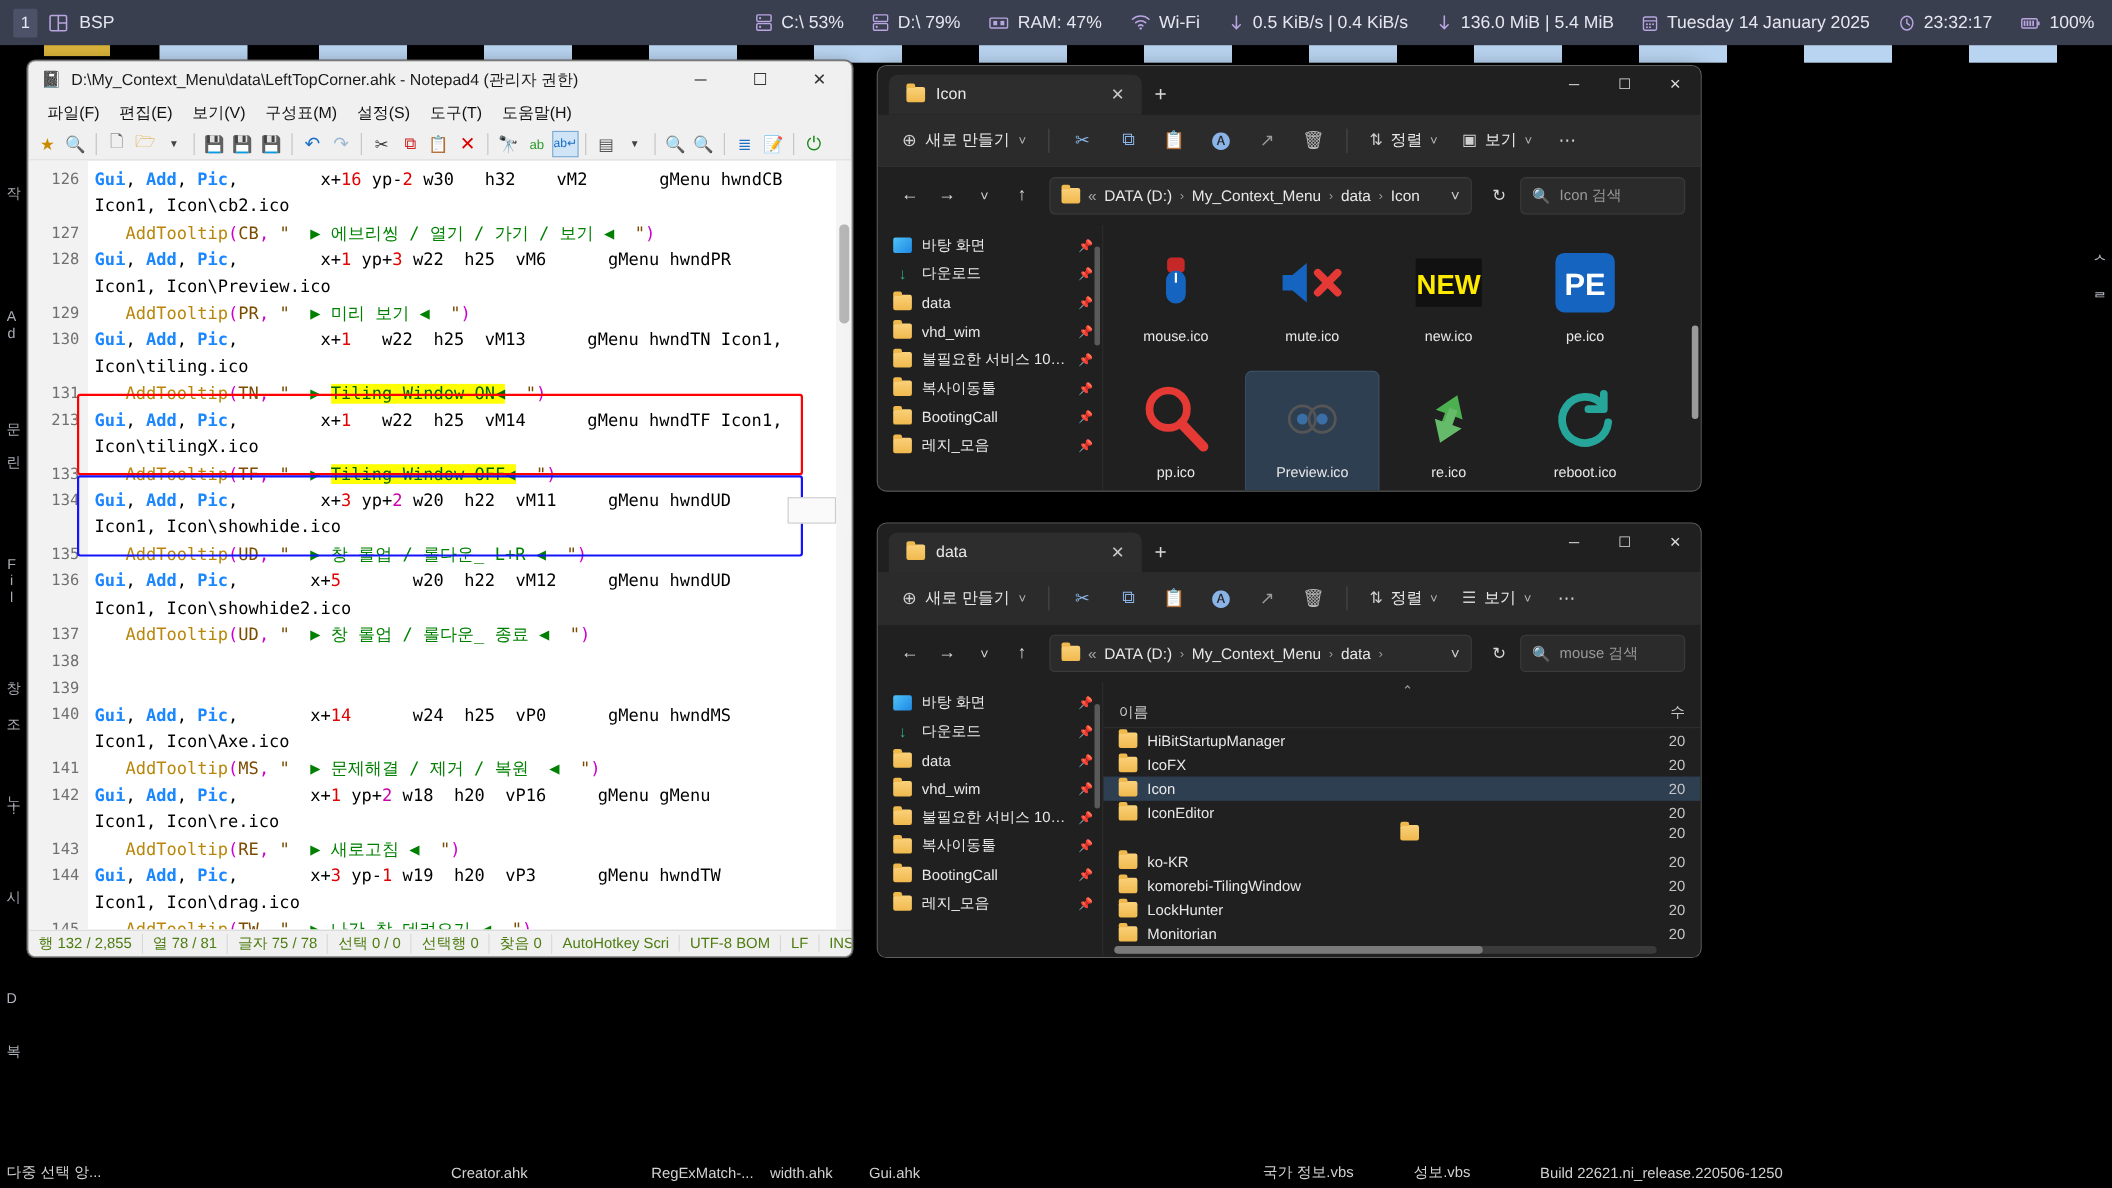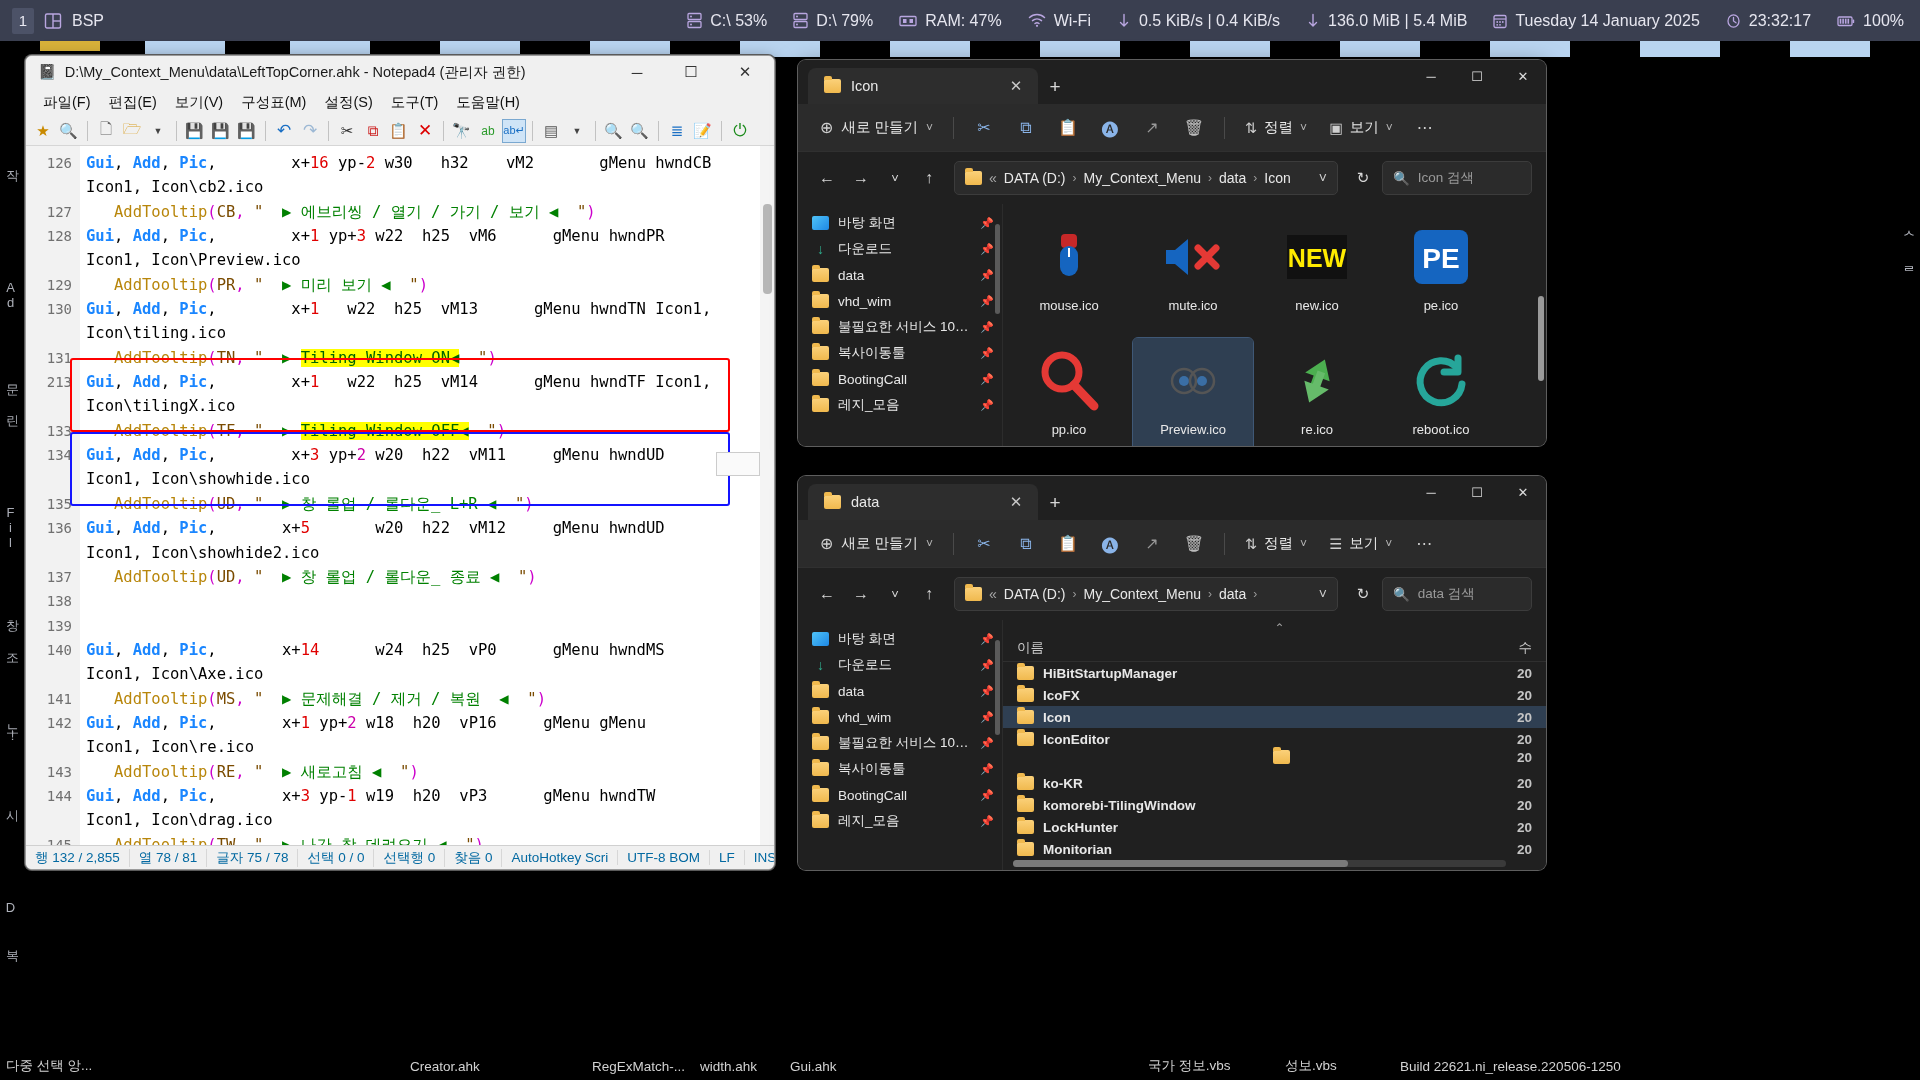--- a/index.html
+++ b/index.html
@@ -83,21 +83,21 @@
   .str { color: #7a4b00; }
   .grn { color: #008000; }
   .grn-b { color: #006400; }
   .blk { color: #000; }
   .hl { background: #ffff00; }
   .np-vscroll {
     position: absolute; right: 0; top: 0; width: 14px; height: 100%; background: #f4f4f4;
   }
   .np-vthumb { position: absolute; right: 2px; width: 9px; background: #b6b6b6; border-radius: 4px; }
   .np-status {
-    height: 24px; display: flex; align-items: center; font-size: 13.5px; color: #0369a1;
+    height: 24px; display: flex; align-items: center; font-size: 13.5px; color: #4d7c0f;
     background: #f0f0f0; border-top: 1px solid #d0d0d0;
   }
   .np-status div { padding: 0 9px; border-right: 1px solid #d7d7d7; white-space: nowrap; }
   .np-status div:last-child { border-right: none; }
 
   .mark-red {
     position: absolute; border: 2.5px solid #ff0000; border-radius: 3px; pointer-events: none;
   }
   .mark-blue {
     position: absolute; border: 2.5px solid #1414ff; border-radius: 3px; pointer-events: none;
@@ -157,21 +157,21 @@
 
   
   .grid { display: flex; flex-wrap: wrap; padding: 10px 6px; gap: 2px 4px; }
   .gcell { width: 120px; height: 122px; display: flex; flex-direction: column; align-items: center; border-radius: 5px; padding-top: 6px; }
   .gcell.sel { background: #2f3f52; outline: 1px solid #3f5876; }
   .gico { width: 74px; height: 74px; display: flex; align-items: center; justify-content: center; }
   .gname { font-size: 13px; margin-top: 4px; text-align: center; }
 
   
   .dv-head { height: 28px; display: flex; align-items: center; font-size: 13.5px; color: #cacaca; border-bottom: 1px solid #2f2f2f; padding-left: 14px; }
-  .dv-row { height: 22px; display: flex; align-items: center; font-size: 13.5px; padding-left: 14px; gap: 9px; font-weight: bold; }
+  .dv-row { height: 22px; display: flex; align-items: center; font-size: 13.5px; padding-left: 14px; gap: 9px; }
   .dv-row.sel { background: #2f3f52; }
   .dv-name { width: 360px; white-space: nowrap; overflow: hidden; }
   .dv-date { color: #c5c5c5; }
   .hscroll { position: absolute; left: 10px; right: 40px; bottom: 3px; height: 7px; background: #3a3a3a; border-radius: 4px; }
   .hthumb { position: absolute; left: 0; top: 0; height: 7px; width: 68%; background: #7a7a7a; border-radius: 4px; }
   .vscroll-col { position: absolute; right: 2px; top: 30px; bottom: 14px; width: 6px; }
   .vthumb-col { position: absolute; top: 0; width: 6px; height: 40%; background: #5e5e5e; border-radius: 3px; }
 
   
   .mini-tb { position: absolute; display: flex; align-items: center; gap: 30px; }
@@ -741,21 +741,21 @@
         <span class="crumb-sep">›</span>
         <span>My_Context_Menu</span>
         <span class="crumb-sep">›</span>
         <span>data</span>
         <span class="crumb-sep">›</span>
         <span class="chev">˅</span>
       </div>
       <div class="refresh">↻</div>
       <div class="search">
         <span>🔍</span>
-        <span>data 검색</span>
+        <span>mouse 검색</span>
       </div>
     </div>
 
     <div class="exp-main">
       <div class="exp-nav" id="nav-data">
         <div class="nav-scroll" style="top:20px;height:95px;"></div>
       <div class="nav-item">
             <span style="width: 17px; height: 14px; background: linear-gradient(135deg, rgb(79, 195, 247), rgb(30, 136, 229)); border-radius: 2px; flex-shrink: 0;"></span>
             <span class="nlbl">바탕 화면</span>
             <span class="pin">📌</span>

